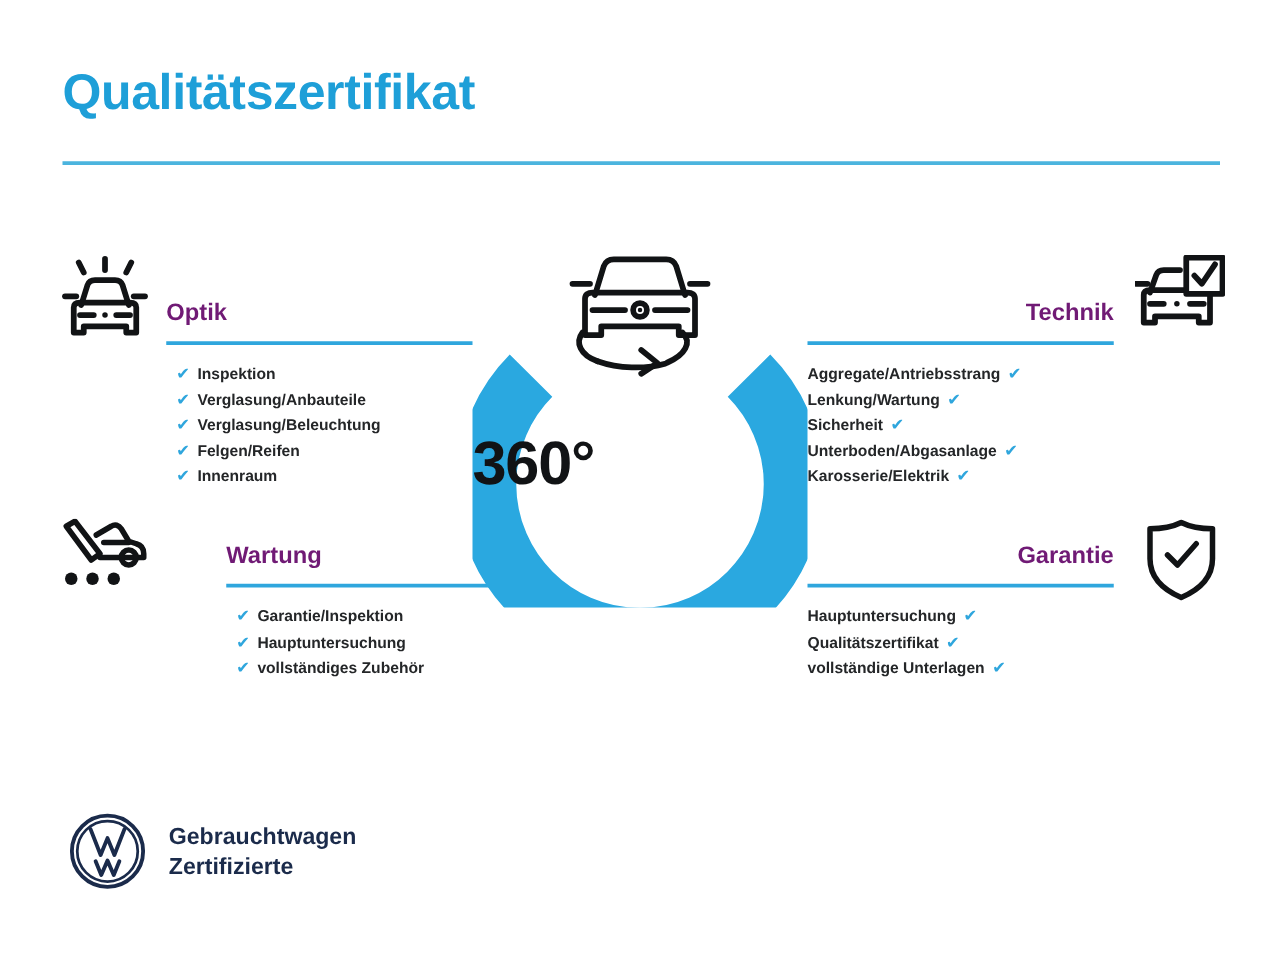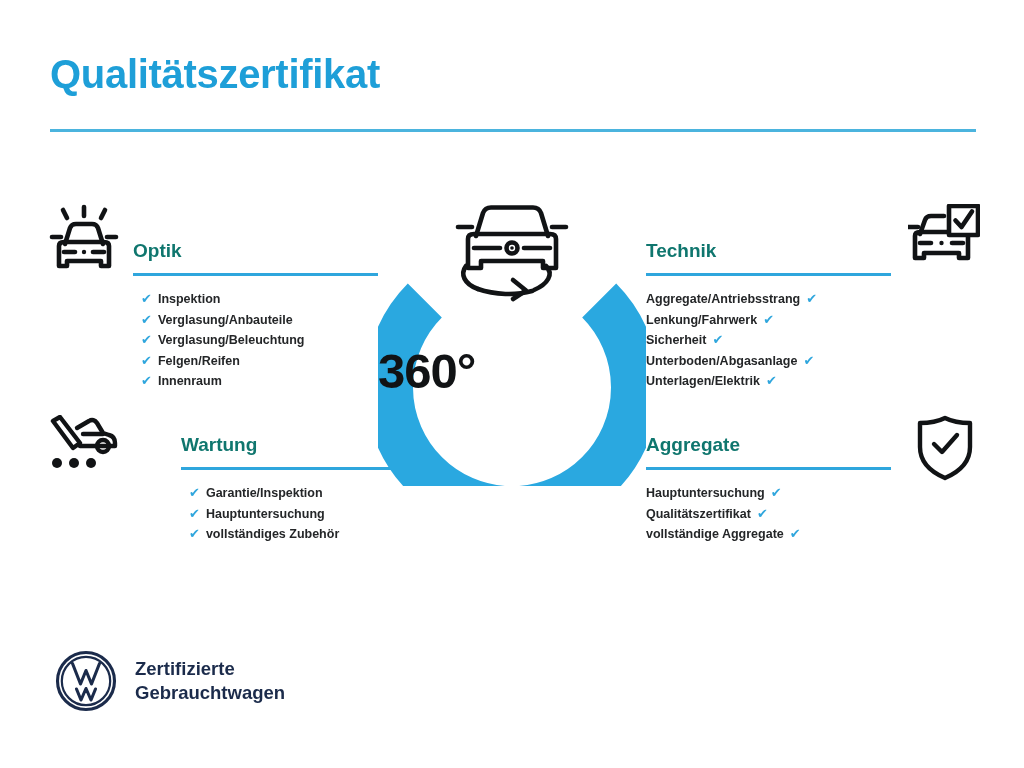--- a/index.html
+++ b/index.html
@@ -48,21 +48,21 @@
   .section {
     position: absolute;
   }
   .sec-head {
     position: relative;
     height: 38px;
   }
   .sec-title {
     font-size: 19px;
     font-weight: bold;
-    color: #0f766e;
+    color: #701a75;
     line-height: 26px;
     white-space: nowrap;
   }
   .sec-rule {
     position: absolute;
     left: 0;
     right: 0;
     bottom: 0;
     height: 3px;
     background: #2fa6dd;
@@ -88,21 +88,21 @@
     font-weight: bold;
     line-height: 19.5px;
   }
 
   
   .sec-left .sec-title { text-align: left; }
   .sec-left .sec-list { padding-left: 8px; }
   .sec-left .sec-list li { justify-content: flex-start; }
 
   
-  .sec-right .sec-title { }
+  .sec-right .sec-title { text-align: right; }
   .sec-right .sec-list { padding-right: 8px; }
   .sec-right .sec-list li { justify-content: flex-start; }
 
   
   #sec-optik    { left: 133px; top: 238px; width: 245px; }
   #sec-wartung  { left: 133px; top: 432px; width: 245px; margin-left: 48px; }
   #sec-technik  { left: 646px; top: 238px; width: 245px; }
   #sec-garantie { left: 646px; top: 432px; width: 245px; }
 
   .sec-list-wrap { padding-top: 13px; }
@@ -288,56 +288,56 @@
       <div class="sec-title">Technik</div>
       <div class="sec-rule"></div>
     </div>
     <div class="sec-list-wrap">
       <ul class="sec-list">
         <li>
             <span>Aggregate/Antriebsstrang</span>
             <span class="tick">✔</span>
           </li>
         <li>
-            <span>Lenkung/Fahrwerk</span>
+            <span>Lenkung/Wartung</span>
             <span class="tick">✔</span>
           </li>
         <li>
             <span>Sicherheit</span>
             <span class="tick">✔</span>
           </li>
         <li>
             <span>Unterboden/Abgasanlage</span>
             <span class="tick">✔</span>
           </li>
         <li>
-            <span>Unterlagen/Elektrik</span>
+            <span>Karosserie/Elektrik</span>
             <span class="tick">✔</span>
           </li>
       </ul>
     </div>
   </div>
 
   <div class="section sec-right" id="sec-garantie">
     <div class="sec-head">
-      <div class="sec-title">Aggregate</div>
+      <div class="sec-title">Garantie</div>
       <div class="sec-rule"></div>
     </div>
     <div class="sec-list-wrap">
       <ul class="sec-list">
         <li>
             <span>Hauptuntersuchung</span>
             <span class="tick">✔</span>
           </li>
         <li>
             <span>Qualitätszertifikat</span>
             <span class="tick">✔</span>
           </li>
         <li>
-            <span>vollständige Aggregate</span>
+            <span>vollständige Unterlagen</span>
             <span class="tick">✔</span>
           </li>
       </ul>
     </div>
   </div>
 
   <div class="badge">
 
     <svg class="badge-ring" viewBox="0 0 268 246">
       <defs>
@@ -381,18 +381,18 @@
   <div class="footer">
     <div class="vw-mark">
       <svg width="62" height="62" viewBox="0 0 62 62" fill="none" stroke="#1b2b4b" stroke-width="3.1" stroke-linecap="round" stroke-linejoin="round">
         <circle cx="31" cy="31" r="28.5"></circle>
         <circle cx="31" cy="31" r="24.2" stroke-width="2.2"></circle>
         <path d="M17.5 13.5 L25.5 34 L31 20.5 L36.5 34 L44.5 13.5"></path>
         <path d="M21.5 39 L26 50 L31 38.5 L36 50 L40.5 39"></path>
       </svg>
     </div>
     <div>
+      <div class="footer-text">Gebrauchtwagen</div>
       <div class="footer-text">Zertifizierte</div>
-      <div class="footer-text">Gebrauchtwagen</div>
     </div>
   </div>
 
 </div>
 
 </body></html>

